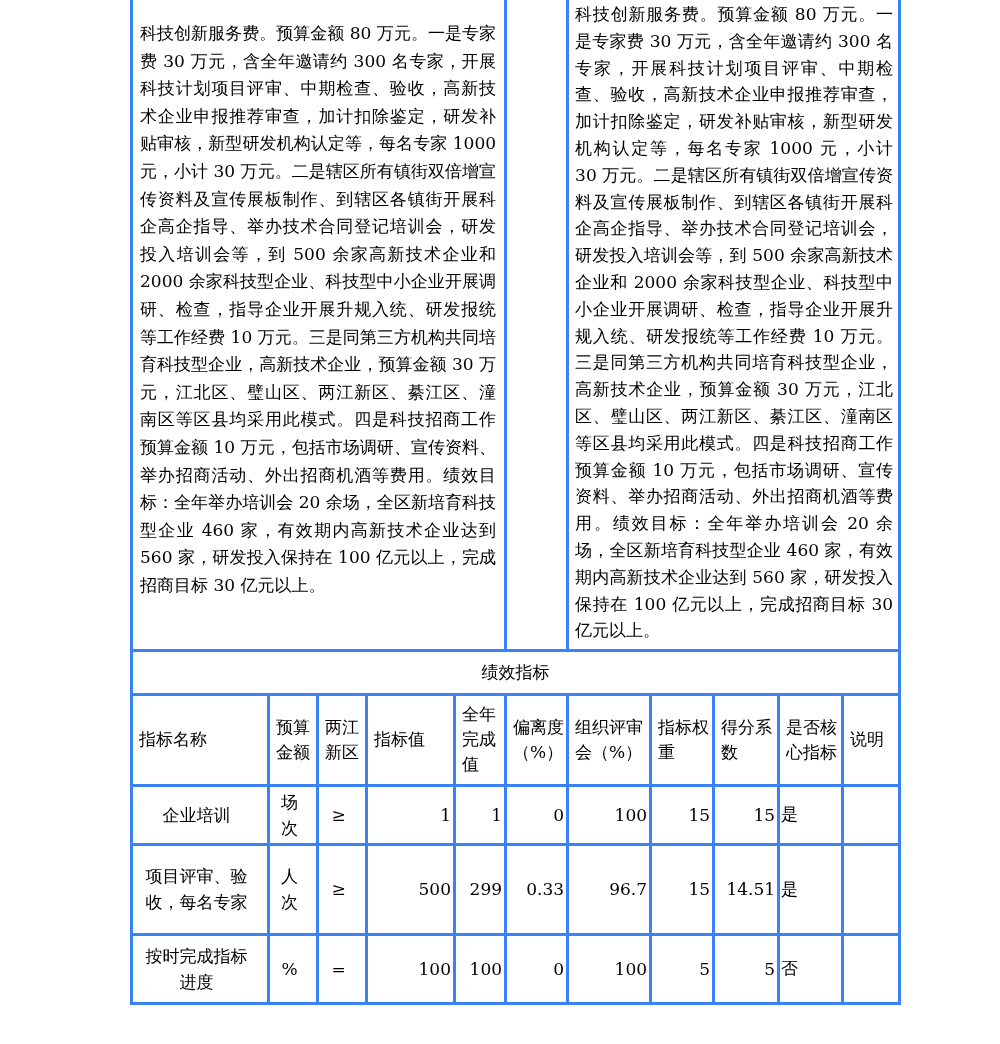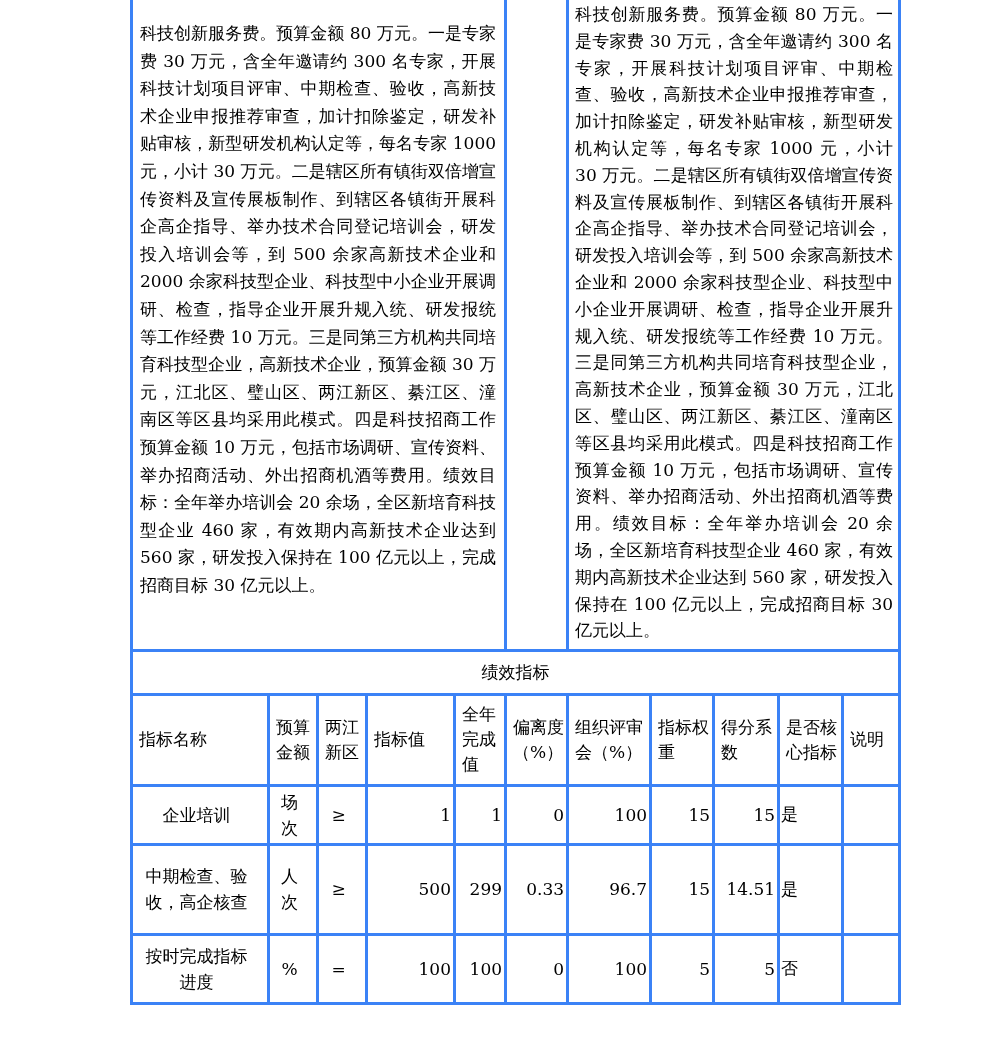--- a/index.html
+++ b/index.html
@@ -128,21 +128,21 @@
       <td class="cell-num">1</td>
       <td class="cell-num">0</td>
       <td class="cell-num">100</td>
       <td class="cell-num">15</td>
       <td class="cell-num">15</td>
       <td class="cell-flag">是</td>
       <td class="cell-note"></td>
     </tr>
 
     <tr class="r2">
-      <td class="cell-text">中期检查、验收，高企核查</td>
+      <td class="cell-text">项目评审、验收，每名专家</td>
       <td class="cell-text">人次</td>
       <td class="cell-text">≥</td>
       <td class="cell-num">500</td>
       <td class="cell-num">299</td>
       <td class="cell-num">0.33</td>
       <td class="cell-num">96.7</td>
       <td class="cell-num">15</td>
       <td class="cell-num">14.51</td>
       <td class="cell-flag">是</td>
       <td class="cell-note"></td>

